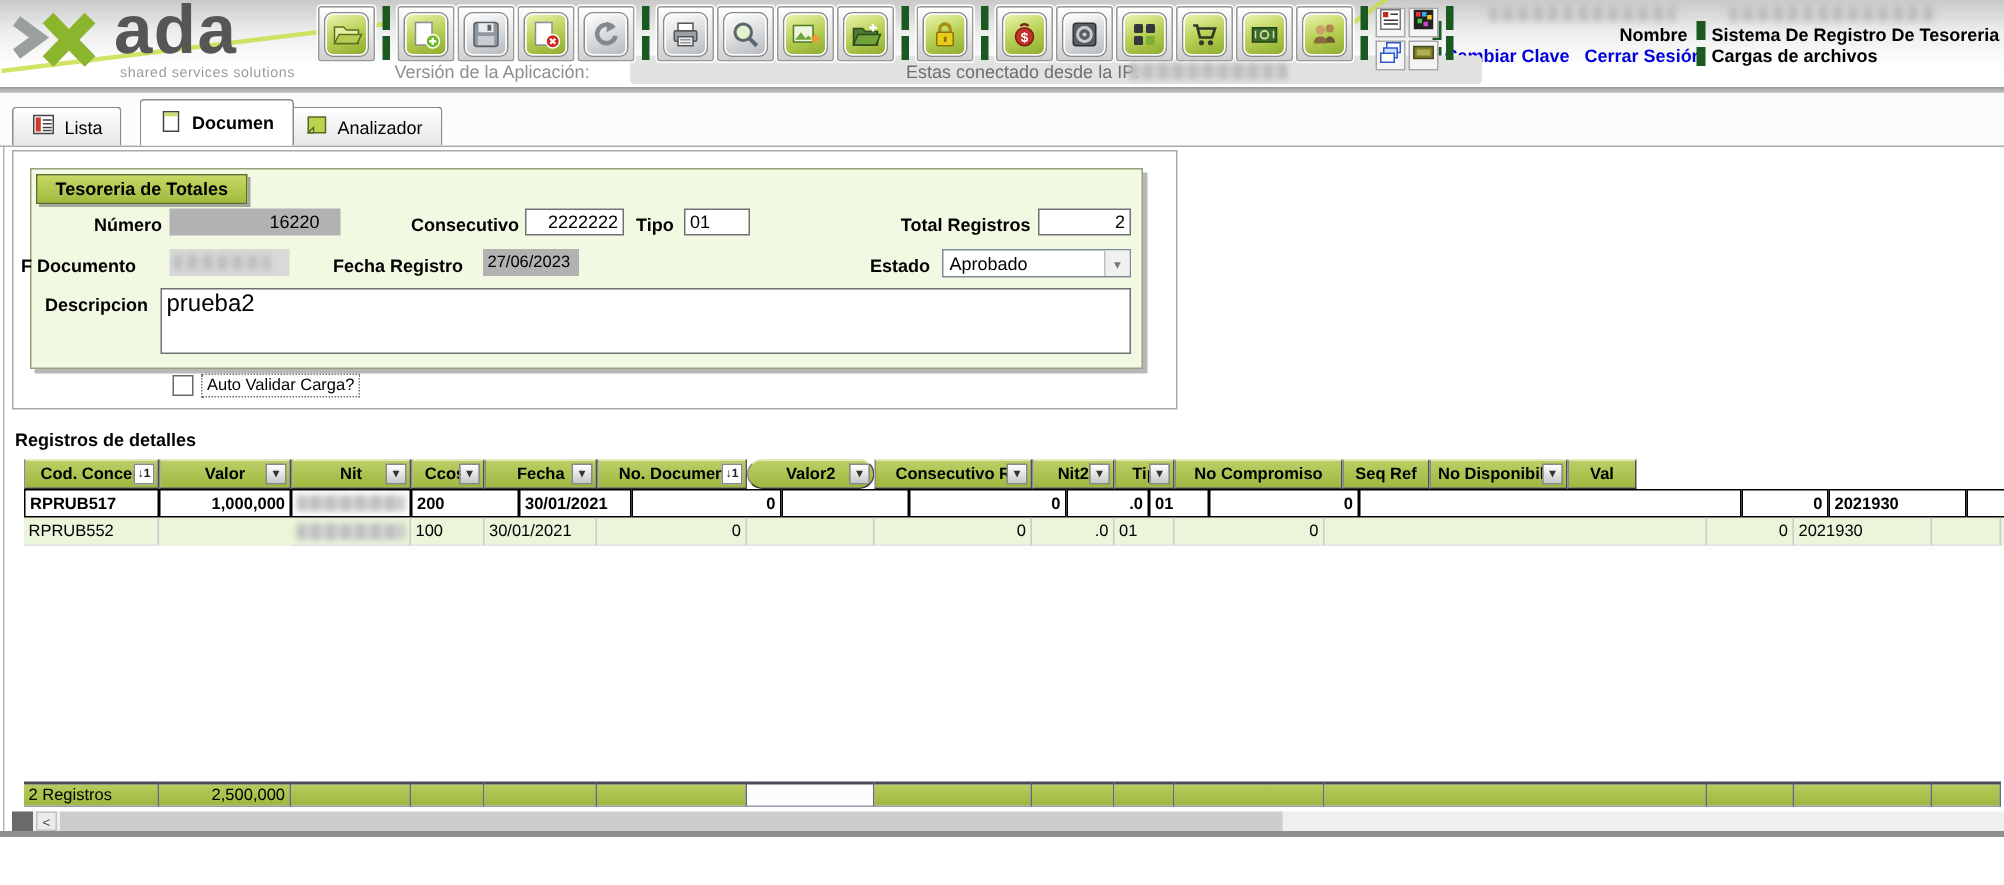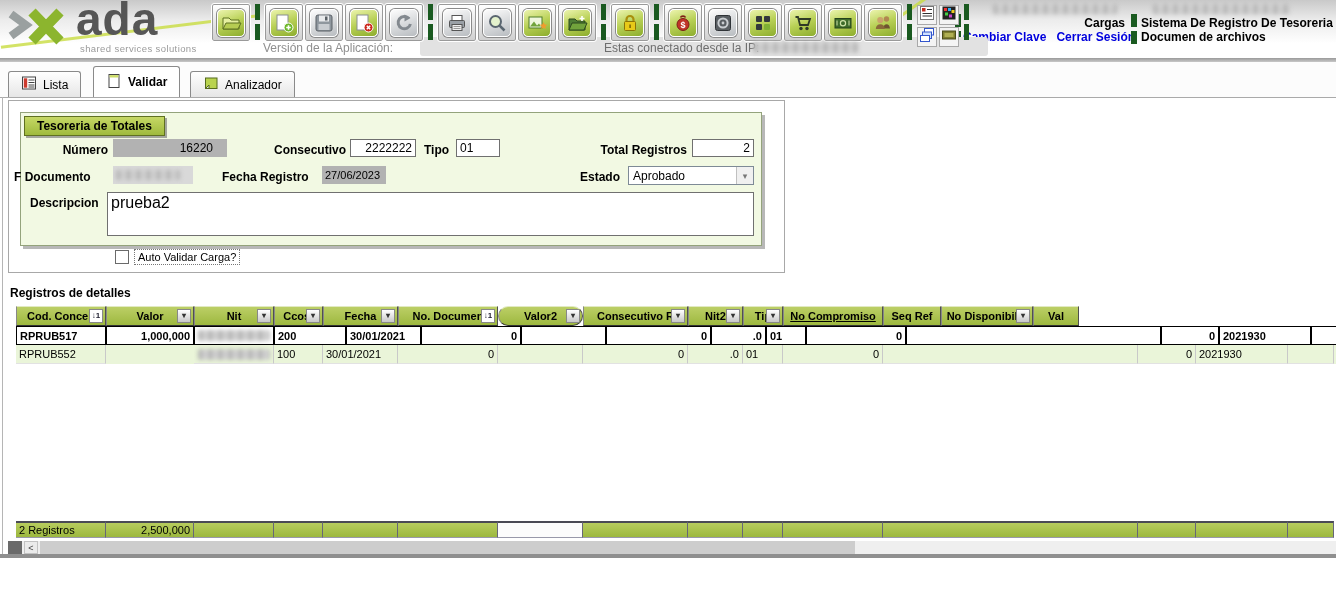--- a/index.html
+++ b/index.html
@@ -298,46 +298,46 @@
         <div class="tb-sep"></div>
       </div>
 
     <div class="version-text">Versión de la Aplicación:</div>
     <div class="conn-text">Estas conectado desde la IP:</div>
     <div class="blur blur-ip"></div>
 
     <div class="blur blur-a"></div>
     <div class="blur blur-b"></div>
     <div class="vsep" style="left:955px"></div>
-    <div class="admin-text">Cargas</div>
+    <div class="admin-text">Nombre</div>
     <div class="user-links">
       <span>Cambiar Clave</span>
       <span>Cerrar Sesión</span>
     </div>
     <div class="vsep" style="left:1131px"></div>
     <div class="app-title">Sistema De Registro De Tesoreria</div>
-    <div class="mod-title">Documen de archivos</div>
+    <div class="mod-title">Cargas de archivos</div>
   </div>
   <div class="toolbar-edge"></div>
 
   <div class="tabstrip">
     <div class="tab" style="left:8px">
       <span><svg viewBox="0 0 16 16">
             <rect x="1.5" y="2" width="13" height="12" fill="#fff" stroke="#444"></rect>
             <rect x="2.8" y="3.3" width="3.4" height="9.4" fill="#cc3a2e"></rect>
             <path d="M7.5 5h6M7.5 7.5h6M7.5 10h6M7.5 12h6" stroke="#444"></path>
           </svg></span>
       <span>Lista</span>
     </div>
     <div class="tab active" style="left:93px">
       <span><svg viewBox="0 0 16 16">
             <rect x="3" y="1.5" width="10" height="13" fill="#fff" stroke="#444"></rect>
             <rect x="3.6" y="2.1" width="8.8" height="2.4" fill="#cddd66"></rect>
           </svg></span>
-      <span>Validar</span>
+      <span>Documen</span>
     </div>
     <div class="tab" style="left:190px">
       <span><svg viewBox="0 0 16 16">
             <rect x="2.5" y="3" width="11.5" height="10.5" fill="#b9d34f" stroke="#556b1f"></rect>
             <path d="M2.5 13.5l3.5-3.5v3.5z" fill="#e8e8e8" stroke="#556b1f"></path>
           </svg></span>
       <span>Analizador</span>
     </div>
   </div>
   <div class="content-topline"></div>
@@ -415,21 +415,21 @@
           <span class="filter-btn">▾</span>
         </div>
         <div class="hcell" style="width: 55px;">
           <span>Nit2</span>
           <span class="filter-btn">▾</span>
         </div>
         <div class="hcell" style="width: 40px;">
           <span>Tip</span>
           <span class="filter-btn">▾</span>
         </div>
-        <div class="hcell" style="width: 100px; text-decoration: underline;">
+        <div class="hcell" style="width: 112px;">
           <span>No Compromiso</span>
         </div>
         <div class="hcell" style="width: 58px;">
           <span>Seq Ref</span>
         </div>
         <div class="hcell" style="width: 92px;">
           <span>No Disponibilid</span>
           <span class="filter-btn">▾</span>
         </div>
         <div class="hcell" style="width: 46px;">

